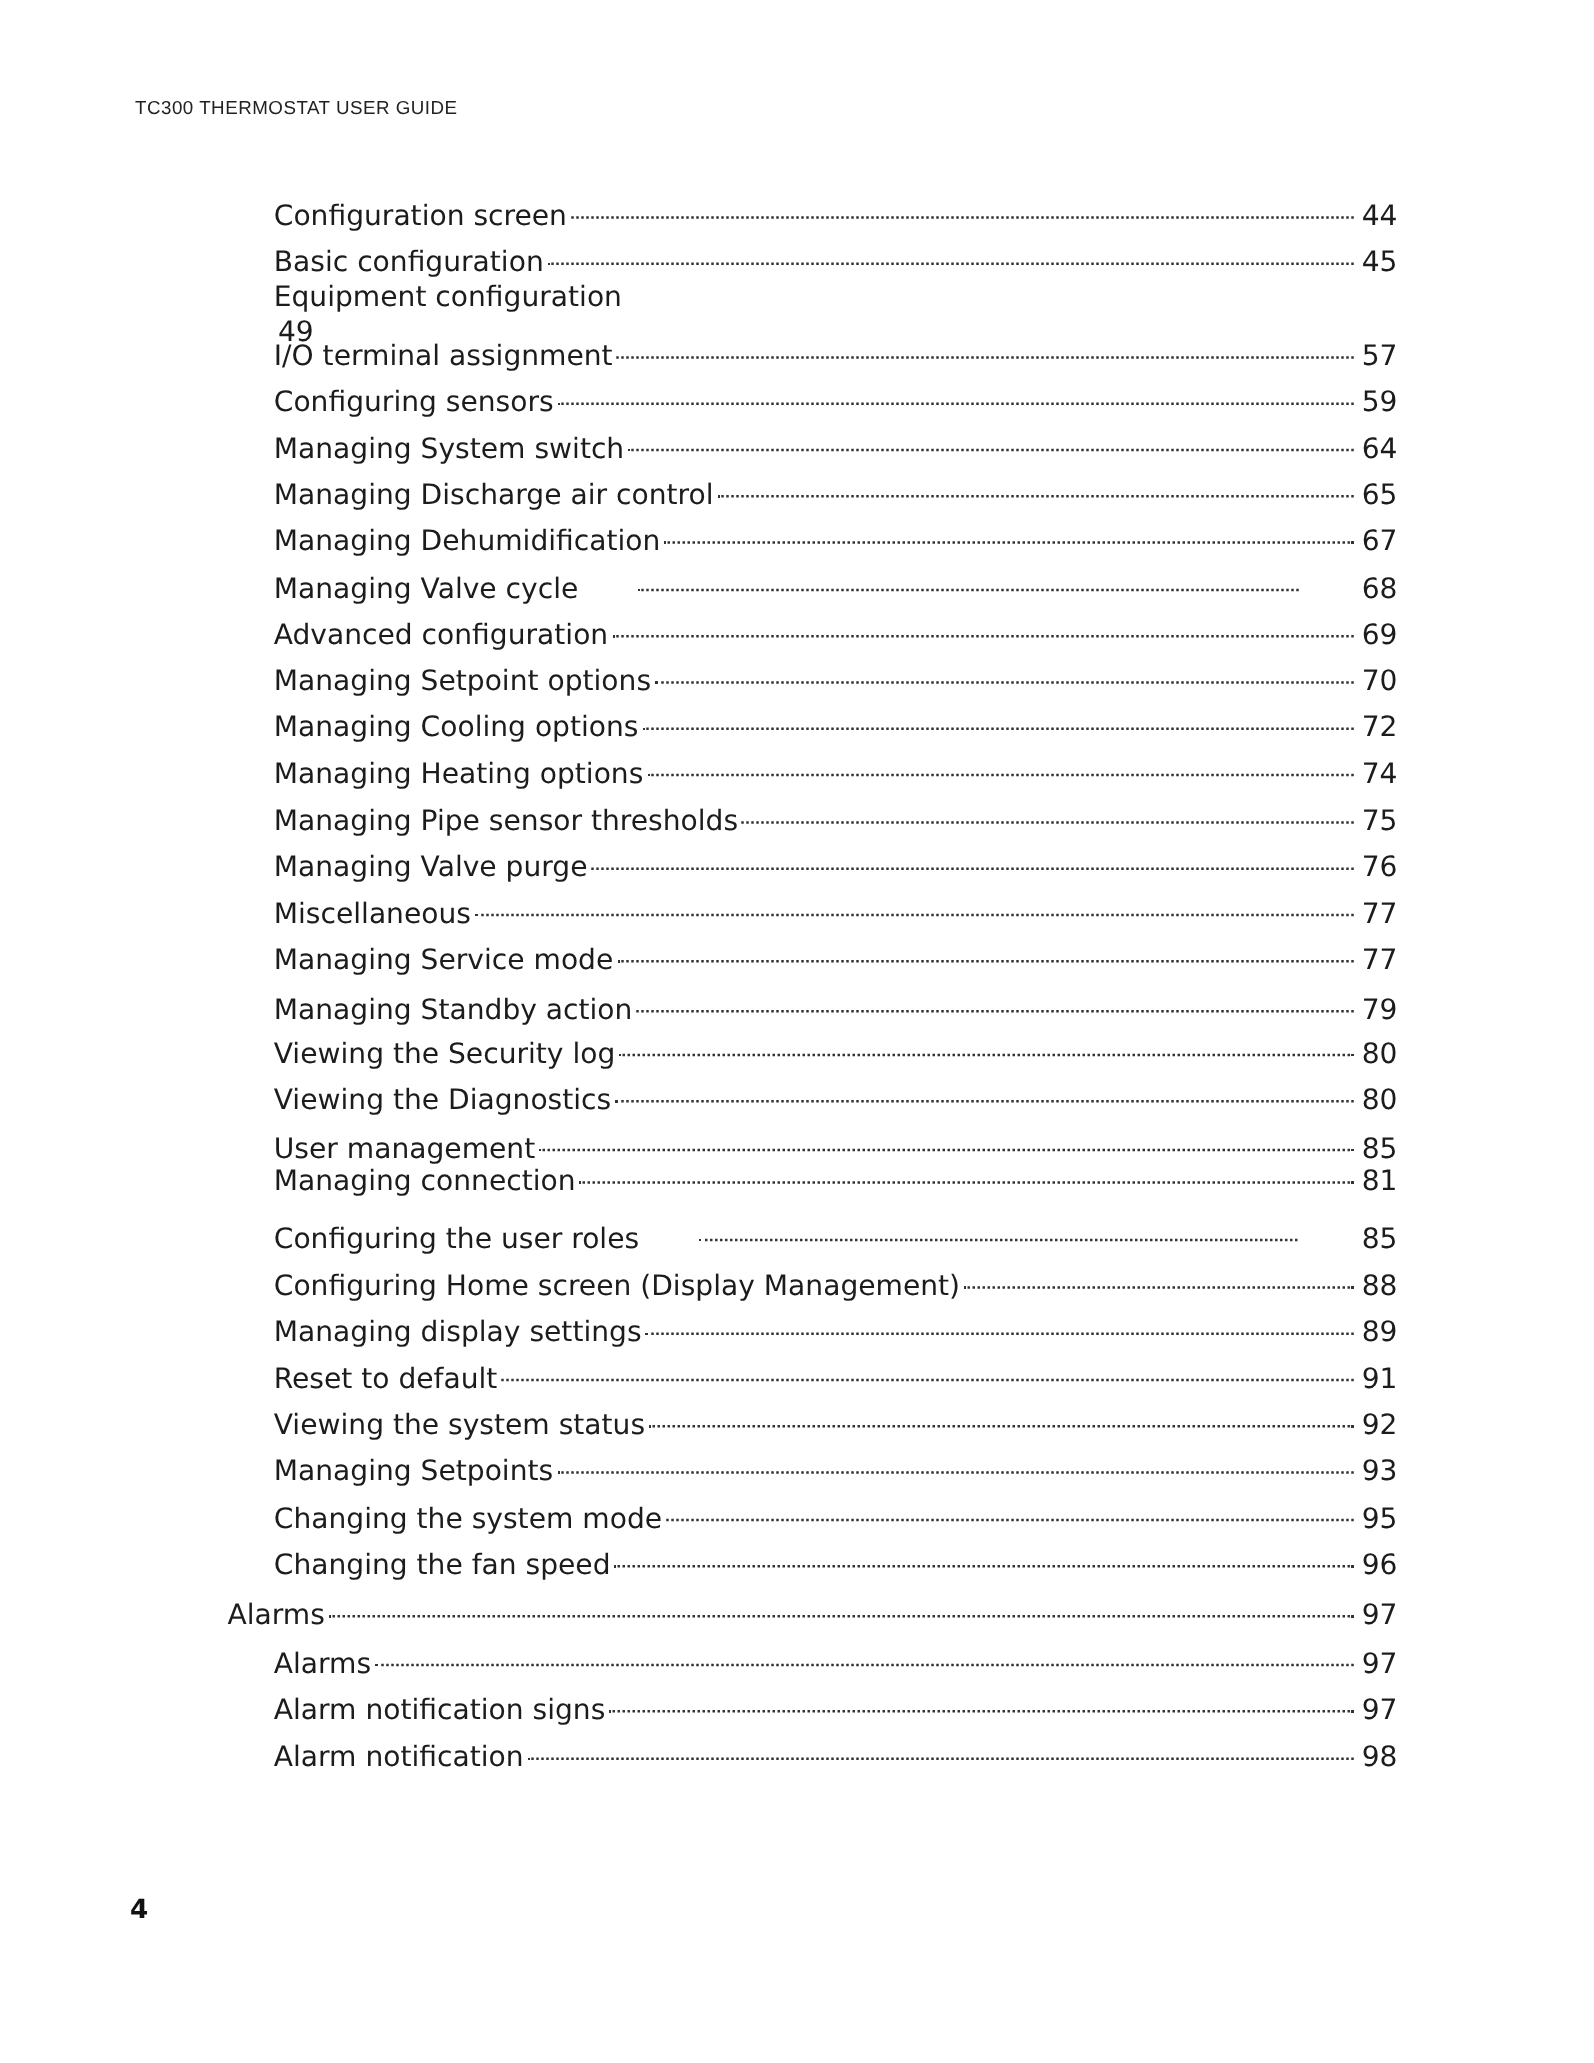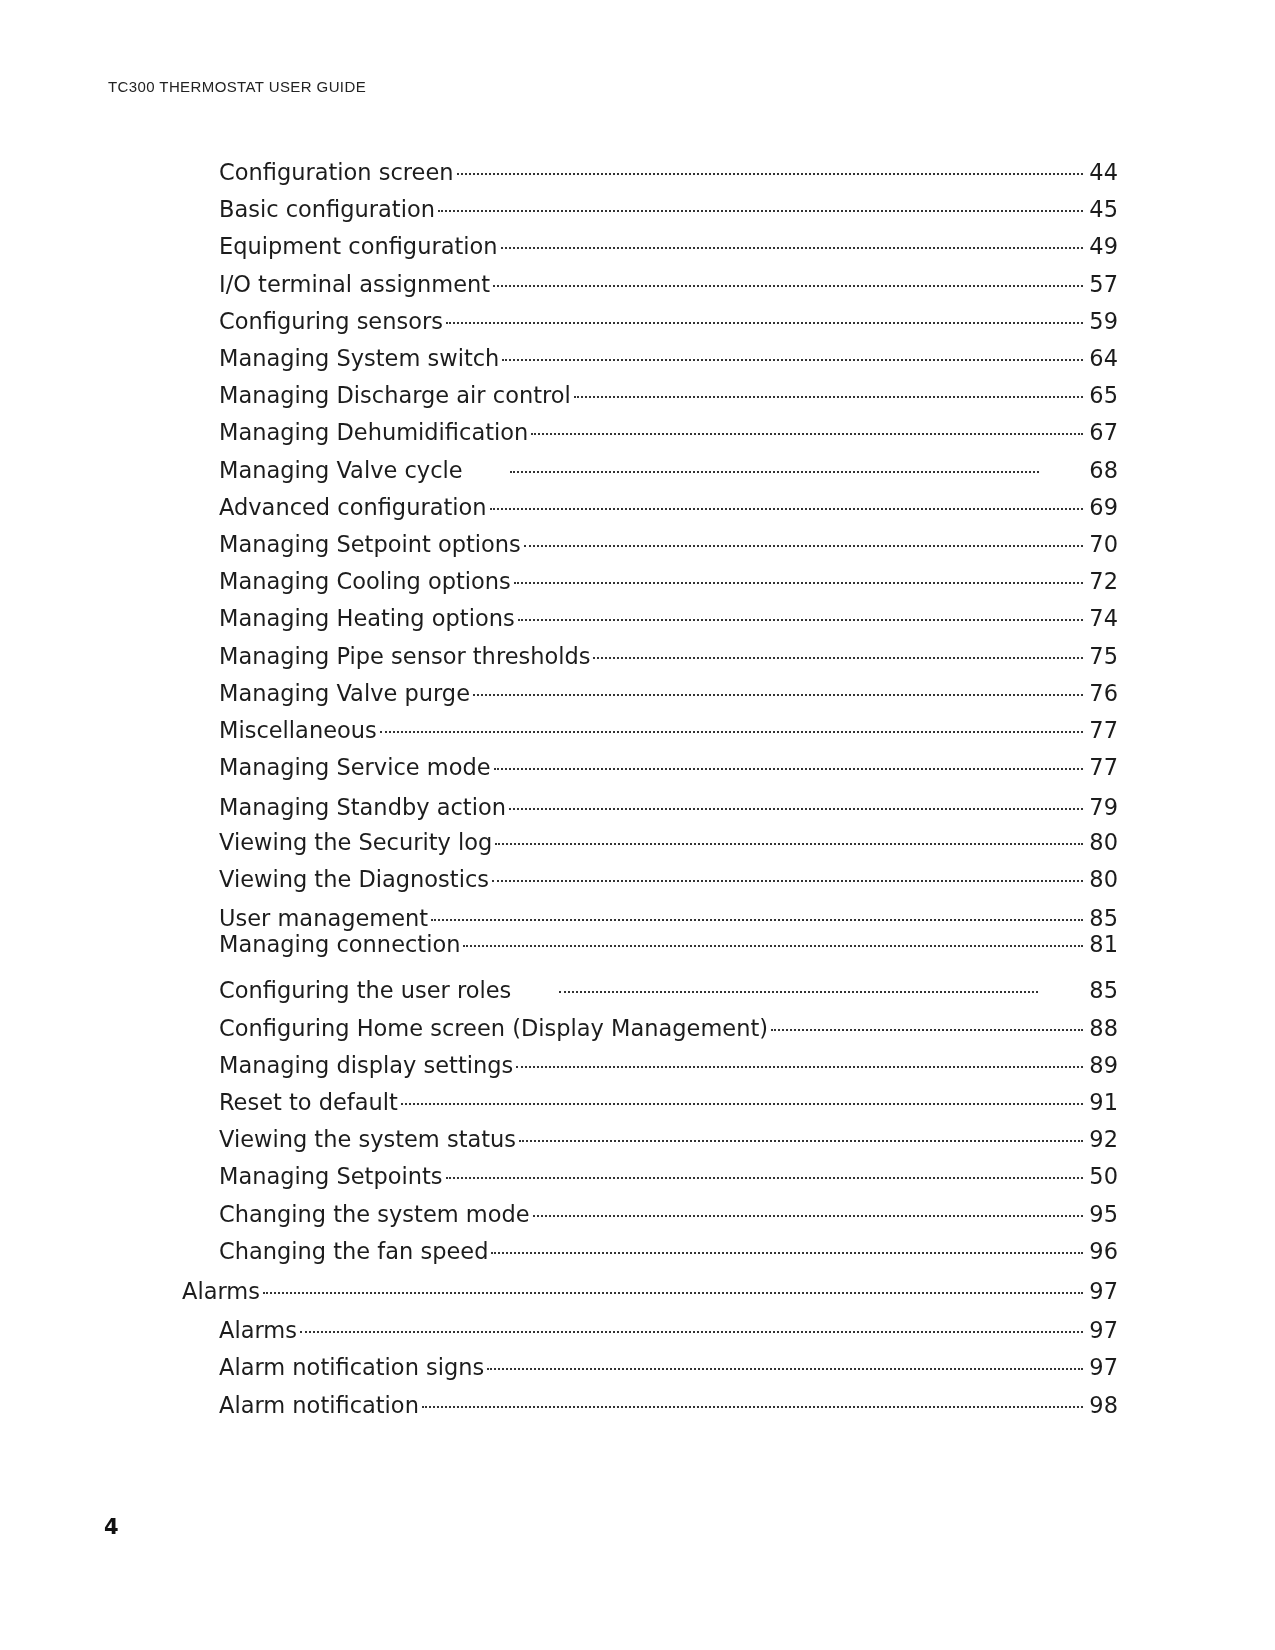--- a/index.html
+++ b/index.html
@@ -38,21 +38,21 @@
     <div class="toc-entry level-2" style="top: 0px;">
       <span class="toc-title">Configuration screen</span>
       <span class="toc-leader"></span>
       <span class="toc-page">44</span>
     </div>
     <div class="toc-entry level-2" style="top: 37.2px;">
       <span class="toc-title">Basic configuration</span>
       <span class="toc-leader"></span>
       <span class="toc-page">45</span>
     </div>
-    <div class="toc-entry level-2" style="top: 74.4px;">
+    <div class="toc-entry level-2" style="top: 74.4px; flex-direction: column;">
       <span class="toc-title">Equipment configuration</span>
       <span class="toc-leader"></span>
       <span class="toc-page">49</span>
     </div>
     <div class="toc-entry level-2" style="top: 111.6px;">
       <span class="toc-title">I/O terminal assignment</span>
       <span class="toc-leader"></span>
       <span class="toc-page">57</span>
     </div>
     <div class="toc-entry level-2" style="top: 148.8px;">
@@ -166,21 +166,21 @@
       <span class="toc-page">91</span>
     </div>
     <div class="toc-entry level-2" style="top: 967.2px;">
       <span class="toc-title">Viewing the system status</span>
       <span class="toc-leader"></span>
       <span class="toc-page">92</span>
     </div>
     <div class="toc-entry level-2" style="top: 1004.4px;">
       <span class="toc-title">Managing Setpoints</span>
       <span class="toc-leader"></span>
-      <span class="toc-page">50</span>
+      <span class="toc-page">93</span>
     </div>
     <div class="toc-entry level-2" style="top: 1041.6px;">
       <span class="toc-title">Changing the system mode</span>
       <span class="toc-leader"></span>
       <span class="toc-page">95</span>
     </div>
     <div class="toc-entry level-2" style="top: 1078.8px;">
       <span class="toc-title">Changing the fan speed</span>
       <span class="toc-leader"></span>
       <span class="toc-page">96</span>

